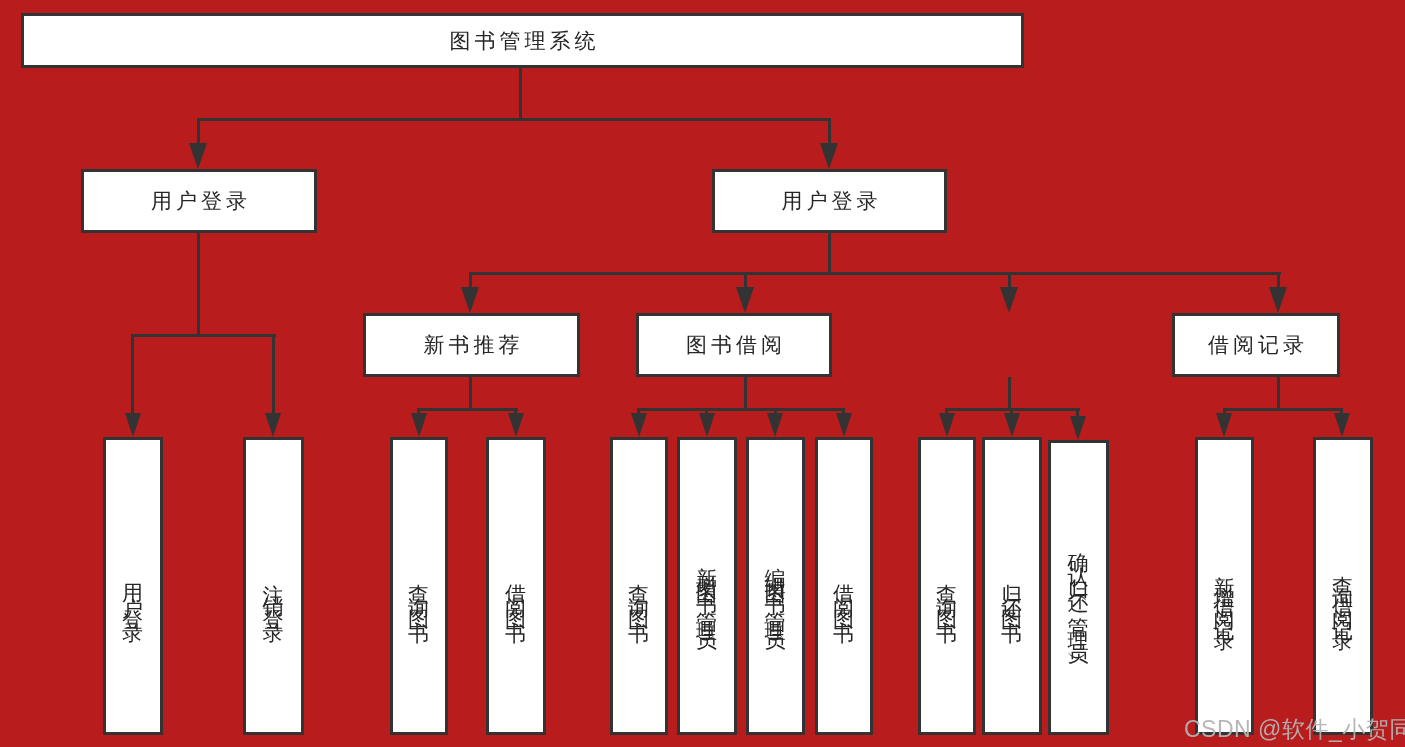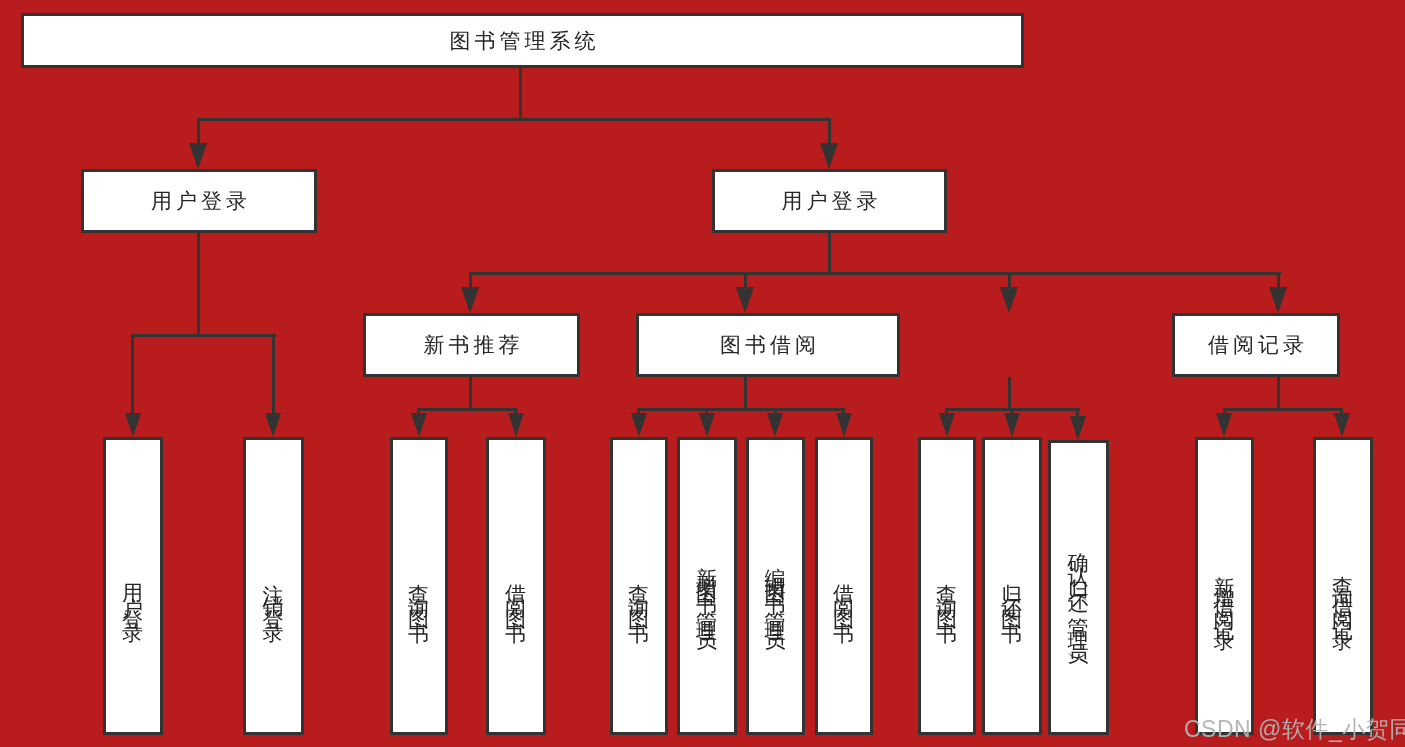--- a/index.html
+++ b/index.html
@@ -73,21 +73,21 @@
   <div class="ln" style="left:744px;top:272px;width:3px;height:18px;"></div>
   <div class="ah" style="left:736px;top:287px;"></div>
   <div class="ln" style="left:1008px;top:272px;width:3px;height:18px;"></div>
   <div class="ah" style="left:1000px;top:287px;"></div>
   <div class="ln" style="left:1277px;top:272px;width:3px;height:18px;"></div>
   <div class="ah" style="left:1269px;top:287px;"></div>
 
   <div class="node" style="left:363px;top:313px;width:217px;height:64px;">
     <span class="hlabel">新书推荐</span>
   </div>
-  <div class="node" style="left:636px;top:313px;width:264px;height:64px;">
+  <div class="node" style="left:636px;top:313px;width:196px;height:64px;">
     <span class="hlabel">图书借阅</span>
   </div>
   <div class="node" style="left:1172px;top:313px;width:168px;height:64px;">
     <span class="hlabel">借阅记录</span>
   </div>
 
   <div class="ln" style="left:469px;top:377px;width:3px;height:31px;"></div>
   <div class="ln" style="left:417px;top:408px;width:101px;height:3px;"></div>
   <div class="ln" style="left:417px;top:408px;width:3px;height:8px;"></div>
   <div class="ah sm" style="left:411px;top:413px;"></div>

